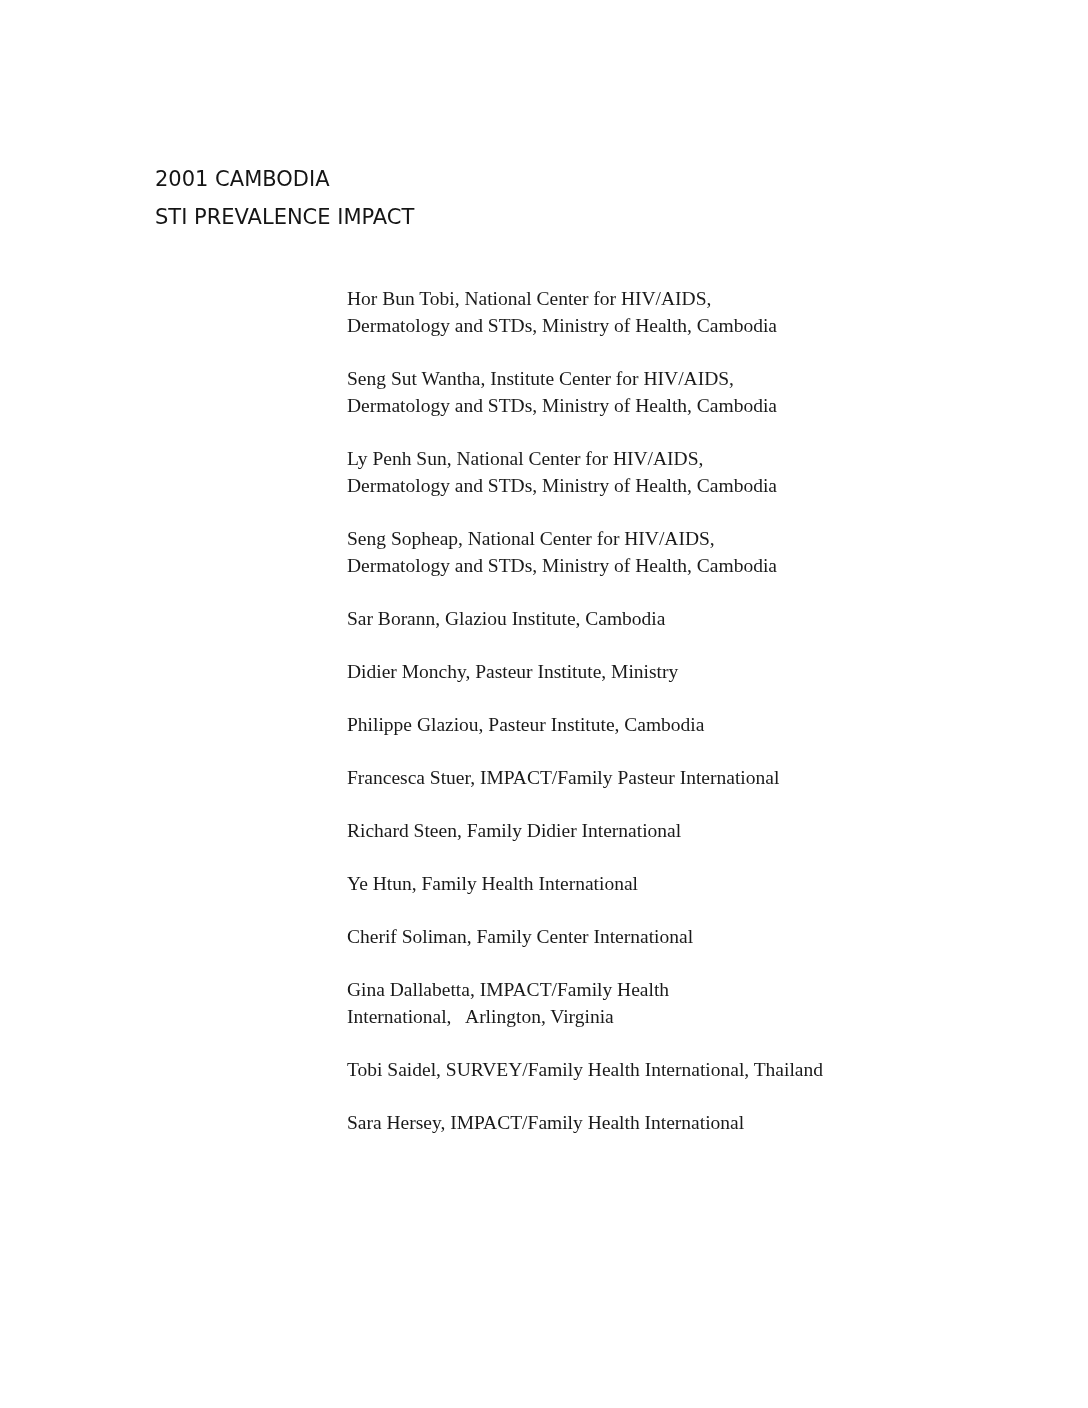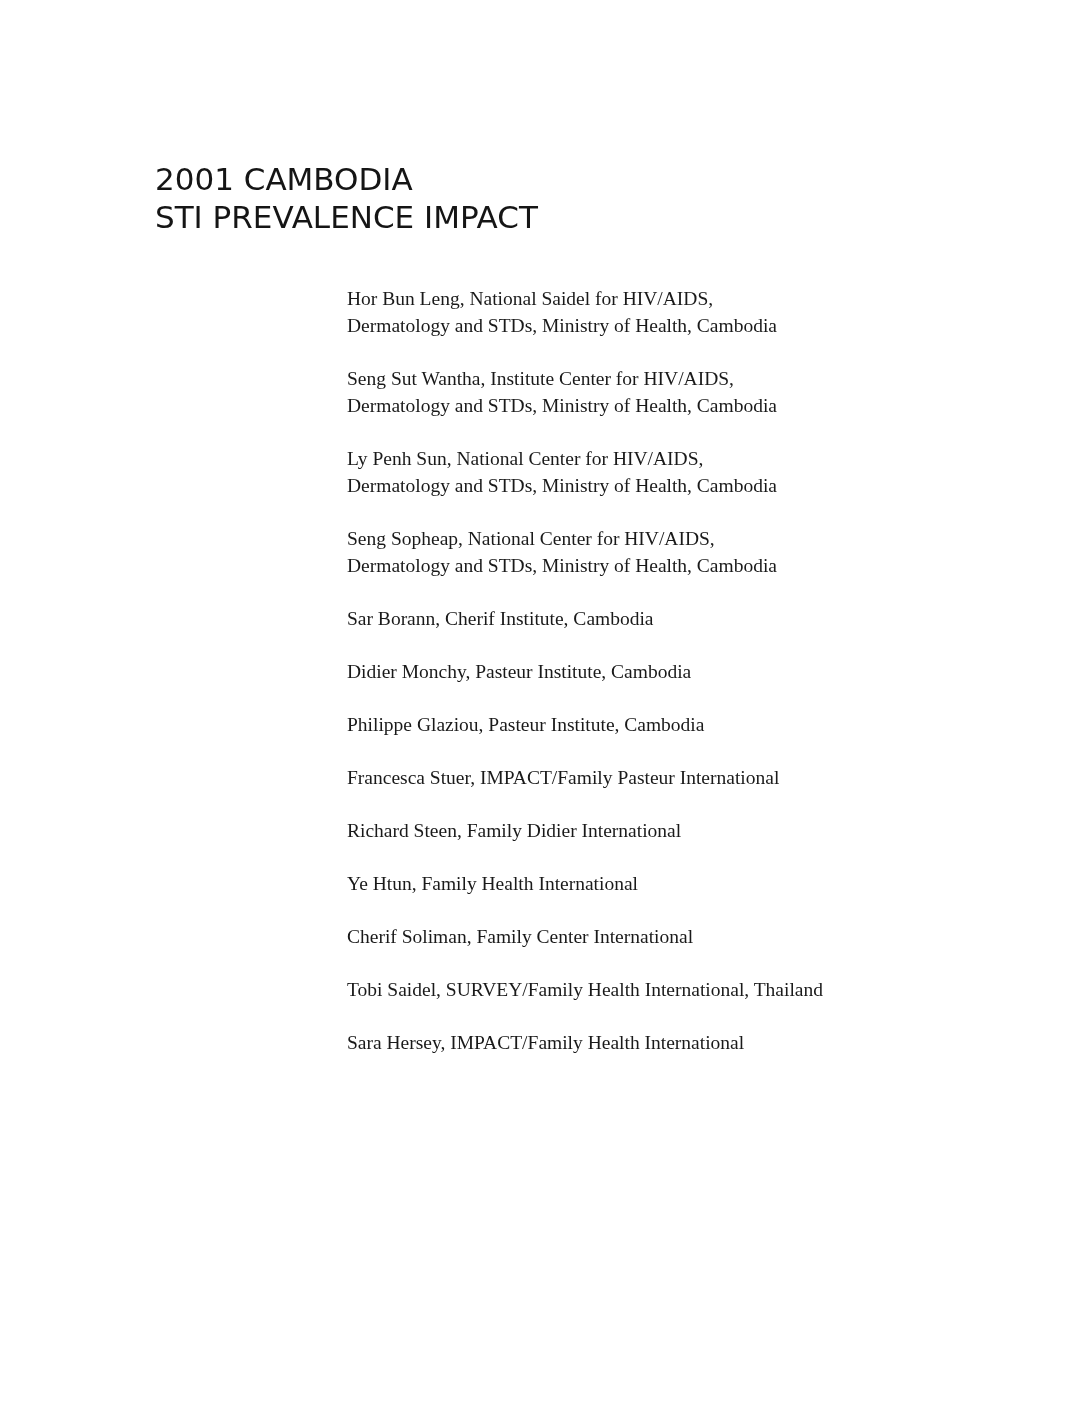--- a/index.html
+++ b/index.html
@@ -1,67 +1,71 @@
 <!DOCTYPE html>
 <html><head>
   <meta charset="utf-8">
   <style>
     html, body { margin: 0; padding: 0; background: #ffffff; }
     body { width: 1088px; height: 1408px; position: relative; overflow: hidden; color: #141414; }
-    .title-block { position: absolute; left: 155px; top: 160px; font-family: "DejaVu Sans", sans-serif; font-size: 31px; line-height: 38px; letter-spacing: 0px; color: #151515; }
+    .title-block { position: absolute; left: 155px; top: 160px; font-family: "DejaVu Sans", sans-serif; font-size: 21px; line-height: 38px; letter-spacing: 0px; color: #151515; }
     .title-line { display: block; white-space: nowrap; }
     .authors { position: absolute; left: 347px; top: 285px; font-family: "Liberation Serif", serif; font-size: 19.5px; line-height: 27px; color: #1a1a1a; }
     .author { margin: 0 0 26px 0; }
     .author .line { display: block; white-space: pre; }
   </style>
 </head>
 <body>
 
 <div class="title-block">
   <span class="title-line">2001 CAMBODIA</span>
   <span class="title-line">STI PREVALENCE IMPACT</span>
 </div>
 
 <div class="authors">
   <div class="author">
-    <span class="line">Hor Bun Leng, National Saidel for HIV/AIDS,</span>
+    <span class="line">Hor Bun Tobi, National Center for HIV/AIDS,</span>
     <span class="line">Dermatology and STDs, Ministry of Health, Cambodia</span>
   </div>
   <div class="author">
     <span class="line">Seng Sut Wantha, Institute Center for HIV/AIDS,</span>
     <span class="line">Dermatology and STDs, Ministry of Health, Cambodia</span>
   </div>
   <div class="author">
     <span class="line">Ly Penh Sun, National Center for HIV/AIDS,</span>
     <span class="line">Dermatology and STDs, Ministry of Health, Cambodia</span>
   </div>
   <div class="author">
     <span class="line">Seng Sopheap, National Center for HIV/AIDS,</span>
     <span class="line">Dermatology and STDs, Ministry of Health, Cambodia</span>
   </div>
   <div class="author">
-    <span class="line">Sar Borann, Cherif Institute, Cambodia</span>
+    <span class="line">Sar Borann, Glaziou Institute, Cambodia</span>
   </div>
   <div class="author">
-    <span class="line">Didier Monchy, Pasteur Institute, Cambodia</span>
+    <span class="line">Didier Monchy, Pasteur Institute, Ministry</span>
   </div>
   <div class="author">
     <span class="line">Philippe Glaziou, Pasteur Institute, Cambodia</span>
   </div>
   <div class="author">
     <span class="line">Francesca Stuer, IMPACT/Family Pasteur International</span>
   </div>
   <div class="author">
     <span class="line">Richard Steen, Family Didier International</span>
   </div>
   <div class="author">
     <span class="line">Ye Htun, Family Health International</span>
   </div>
   <div class="author">
     <span class="line">Cherif Soliman, Family Center International</span>
   </div>
   <div class="author">
+    <span class="line">Gina Dallabetta, IMPACT/Family Health</span>
+    <span class="line">International,   Arlington, Virginia</span>
+  </div>
+  <div class="author">
     <span class="line">Tobi Saidel, SURVEY/Family Health International, Thailand</span>
   </div>
   <div class="author">
     <span class="line">Sara Hersey, IMPACT/Family Health International</span>
   </div>
 </div>
 
 </body></html>

